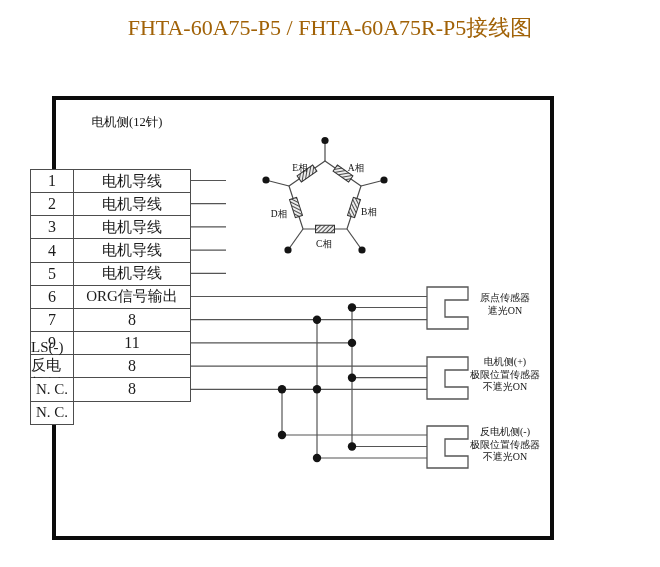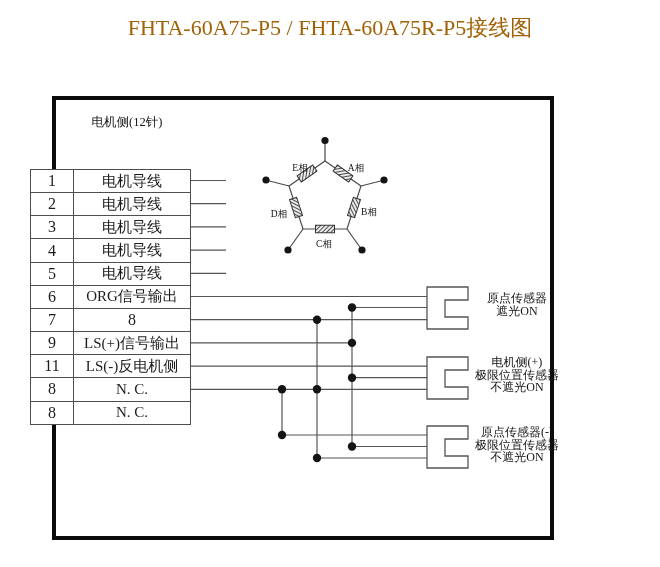--- a/index.html
+++ b/index.html
@@ -14,22 +14,22 @@
          font-family:"Liberation Serif","DejaVu Serif",serif;font-size:12.5px;
          line-height:18px;color:#151515;}
   .pin-table{position:absolute;left:30px;top:169px;display:grid;
          grid-template-columns:43px 117px;grid-auto-rows:23.17px;
          border-top:1px solid #4d4d4d;border-left:1px solid #4d4d4d;background:#fff;}
   .cell{border-right:1px solid #4d4d4d;border-bottom:1px solid #4d4d4d;
         display:flex;align-items:center;justify-content:center;background:#fff;}
   .pin-num{font-family:"Liberation Serif","DejaVu Serif",serif;font-size:16px;color:#1c1c1c;}
   .pin-label{font-family:"Liberation Serif","DejaVu Serif",serif;font-size:15px;color:#1c1c1c;}
   .overlay{position:absolute;left:0;top:0;pointer-events:none;}
-  .sensor-label{position:absolute;left:462px;width:110px;text-align:center;
-        font-family:"Liberation Serif","DejaVu Serif",serif;font-size:12px;
+  .sensor-label{position:absolute;left:450px;width:110px;text-align:center;
+        font-family:"Liberation Serif","DejaVu Serif",serif;font-size:10px;
         line-height:12.5px;color:#151515;}
   .phase-text{font-family:"Liberation Serif","DejaVu Serif",serif;}
 </style>
 </head>
 <body>
 
 <div class="page">
 
   <div class="title">FHTA-60A75-P5 / FHTA-60A75R-P5接线图</div>
 
@@ -48,21 +48,20 @@
     <div class="cell pin-label">电机导线</div>
     <div class="cell pin-num">4</div>
     <div class="cell pin-label">电机导线</div>
     <div class="cell pin-num">5</div>
     <div class="cell pin-label">电机导线</div>
     <div class="cell pin-num">6</div>
     <div class="cell pin-label">ORG信号输出</div>
     <div class="cell pin-num">7</div>
     <div class="cell pin-num">8</div>
     <div class="cell pin-num">9</div>
-    <div class="cell pin-label">LS(+)信号输出</div>
     <div class="cell pin-num">11</div>
     <div class="cell pin-label">LS(-)反电机侧</div>
     <div class="cell pin-num">8</div>
     <div class="cell pin-label">N. C.</div>
     <div class="cell pin-num">8</div>
     <div class="cell pin-label">N. C.</div>
   </div>
 
   <svg class="overlay" width="660" height="567" viewBox="0 0 660 567">
     <defs>
@@ -162,18 +161,18 @@
     <div>遮光ON</div>
   </div>
 
   <div class="sensor-label" style="top:356px">
     <div>电机侧(+)</div>
     <div>极限位置传感器</div>
     <div>不遮光ON</div>
   </div>
 
   <div class="sensor-label" style="top:426px">
-    <div>原点传感器(-)</div>
+    <div>反电机侧(-)</div>
     <div>极限位置传感器</div>
     <div>不遮光ON</div>
   </div>
 
 </div>
 
 </body></html>

